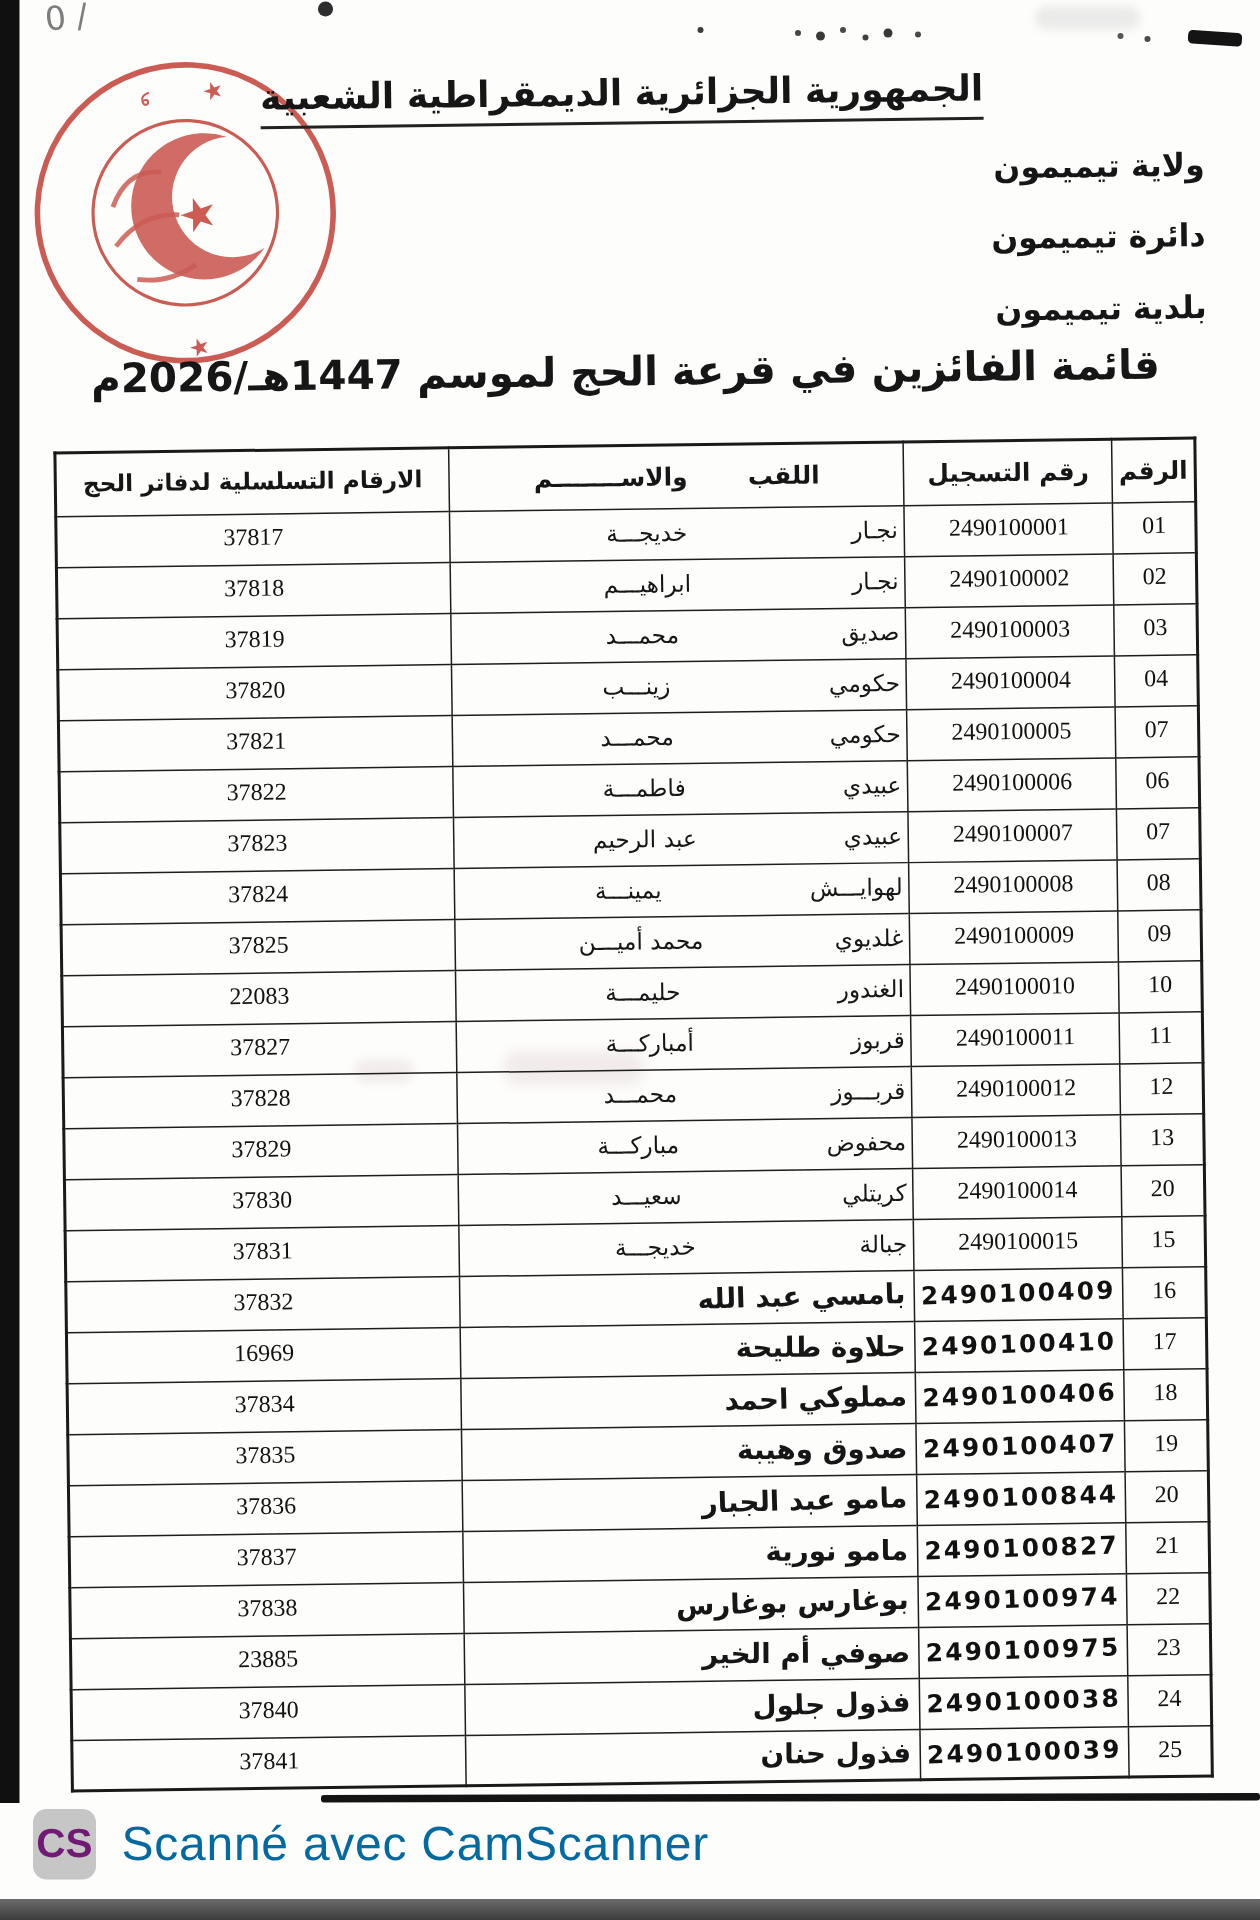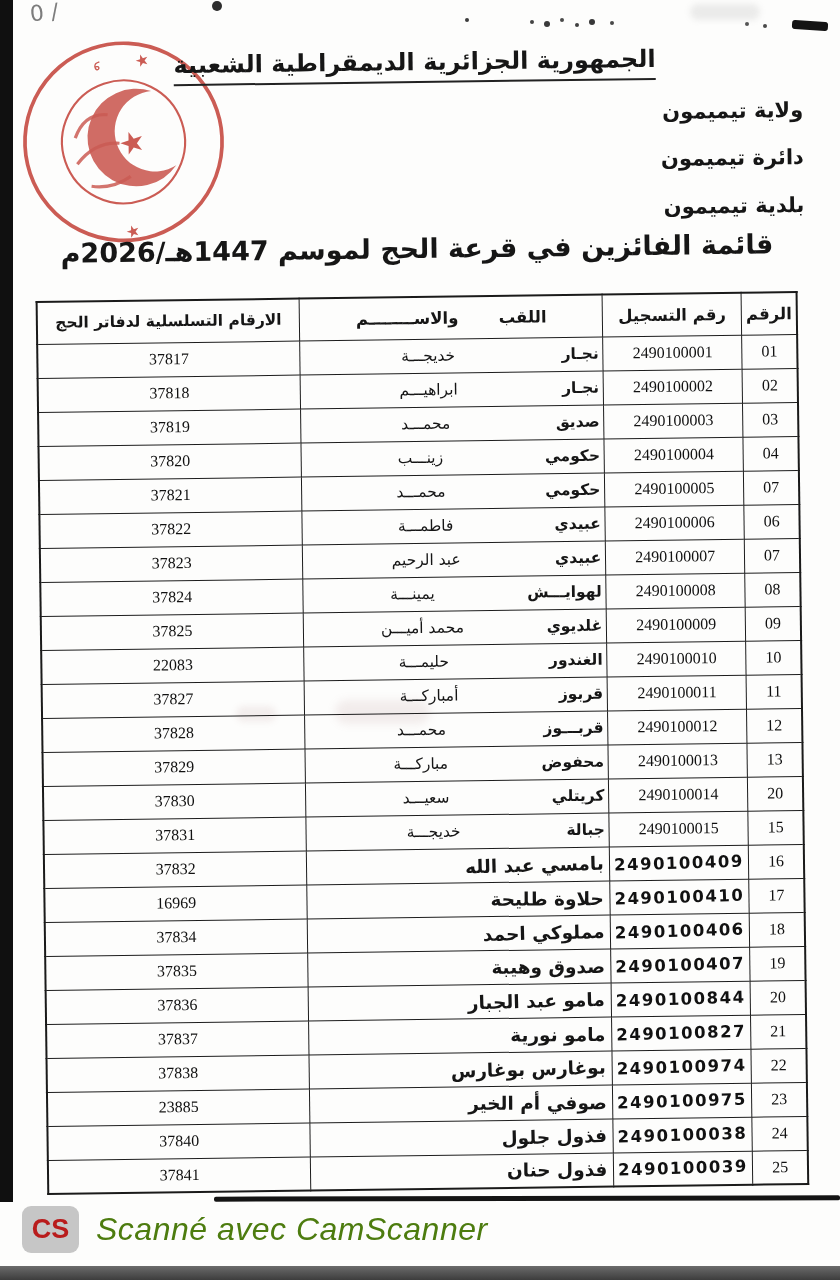--- a/index.html
+++ b/index.html
@@ -45,35 +45,35 @@
   table.hajj{border:2px solid #1a1a1a;}
   tr.hdr{height:42px;}
   tr.row{height:34px;}
   th{font-size:16.5px;font-weight:bold;white-space:pre;}
   th.h-serial{font-size:15.5px;}
   .col-no{width:55px;} .col-reg{width:122px;} .col-name{width:303px;} .col-serial{width:263px;}
   td.no,td.reg,td.serial{text-align:center;font-family:"Liberation Serif","DejaVu Sans",serif;
                          font-size:16px;color:#111;}
   td.name{font-size:15.5px;}
   .name-wrap{display:flex;align-items:center;}
-  .name-wrap .last{margin-left:10px;white-space:nowrap;font-weight:bold;}
+  .name-wrap .last{margin-left:10px;white-space:nowrap;}
   .name-wrap .first{flex:1;text-align:center;white-space:nowrap;}
   
   tr.hand td.reg span{font-family:"DejaVu Sans",sans-serif;font-weight:700;font-size:16.5px;
                       letter-spacing:1.5px;white-space:nowrap;display:inline-block;transform:rotate(-1deg);}
   tr.hand td.name{font-weight:700;font-size:18.5px;}
   tr.hand .hand-name{display:inline-block;transform:rotate(-0.8deg);white-space:nowrap;
                      letter-spacing:0.5px;padding-right:2px;}
   tr.hand:nth-child(odd) .hand-name{transform:rotate(0.4deg);}
   
   .footer{position:absolute;left:22px;top:1206px;display:flex;align-items:center;gap:17px;}
-  .cs-badge{width:57px;height:47px;background:#c6c6c6;border-radius:9px;color:#b91c1c;
+  .cs-badge{width:42px;height:47px;background:#c6c6c6;border-radius:9px;color:#701a75;
             display:flex;align-items:center;justify-content:center;font-weight:bold;font-size:27px;
             font-family:"Liberation Sans",sans-serif;}
-  .cs-text{font-family:"Liberation Sans",sans-serif;font-size:32px;color:#4d7c0f;letter-spacing:0.5px;font-style:italic;}
+  .cs-text{font-family:"Liberation Sans",sans-serif;font-size:32px;color:#0369a1;letter-spacing:0.5px;}
 </style>
 </head>
 <body>
 
 <div class="page">
 
   <div class="edge-left"></div>
   <div class="art-smudge"></div>
   <div class="art-specks"></div>
   <div class="art-dash-tr"></div>

